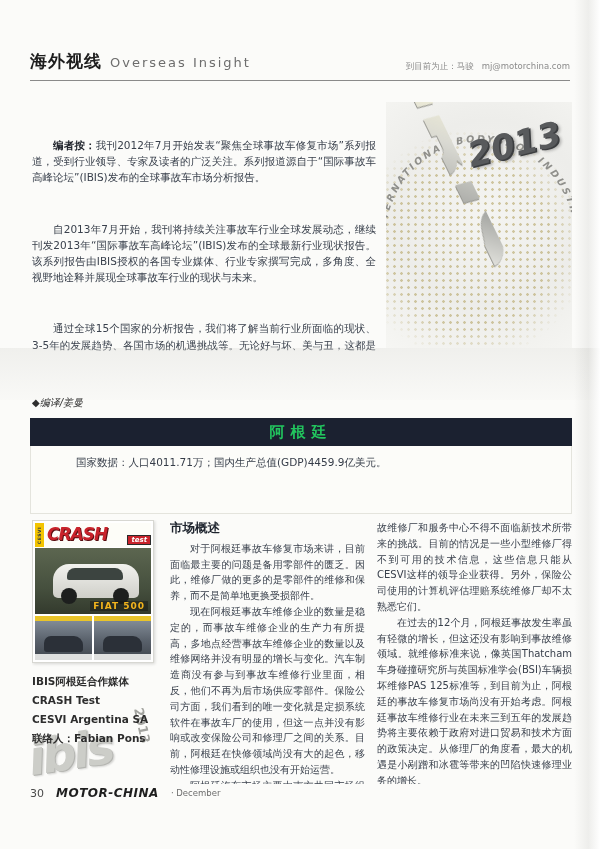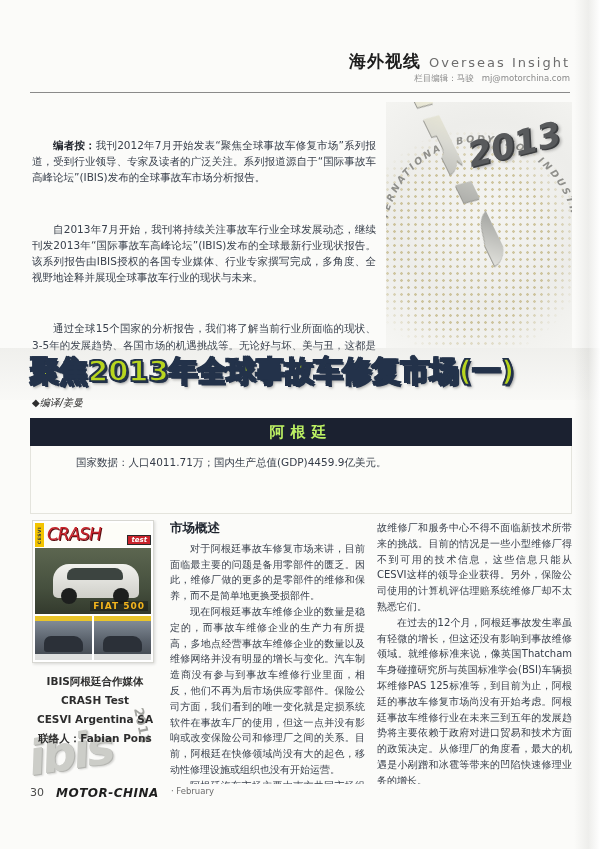--- a/index.html
+++ b/index.html
@@ -12,21 +12,21 @@
   .page::after { 
     content:""; position:absolute; top:0; right:0; width:26px; height:100%;
     background:linear-gradient(to right, rgba(0,0,0,0) 0%, rgba(120,120,115,0.10) 55%, rgba(255,255,255,0.9) 100%);
     pointer-events:none;
   }
 
   
   .header {
     position:absolute; top:50px; left:30px; right:30px;
     display:flex; justify-content:space-between; align-items:flex-end;
-    border-bottom:1.5px solid #8a8a8a; padding-bottom:7px;flex-direction:column;
+    border-bottom:1.5px solid #8a8a8a; padding-bottom:7px;
   }
   .header-left { display:flex; align-items:baseline; gap:8px; }
   .sec-cn { font-size:17px; font-weight:bold; color:#1d1d1d; letter-spacing:1px; }
   .sec-en { font-size:13px; color:#6d6d6d; letter-spacing:2px; }
   .header-right { font-size:8.5px; color:#8b8b8b; display:flex; gap:8px; }
 
   
   .intro {
     position:absolute; top:102px; left:32px; right:28px; height:250px;
     overflow:hidden; font-size:10.5px; line-height:16.2px; text-align:justify; color:#39404c;
@@ -73,21 +73,21 @@
     -webkit-text-stroke:1.5px #23324a;
     text-shadow:2px 2px 0 #23324a, -1px -1px 0 #23324a, 1px -1px 0 #23324a, -1px 1px 0 #23324a, 3px 3px 3px rgba(0,0,0,.35);
   }
   .byline { position:absolute; top:396px; left:32px; font-size:10px; color:#2f2f2f; font-style:italic; }
 
   
   .country-banner {
     position:absolute; top:418px; left:30px; right:28px; height:28px;
     background:#1b2130; display:flex; align-items:center; justify-content:center;
   }
-  .country-banner span { color:#bef264; font-size:15px; font-weight:bold; letter-spacing:6px; }
+  .country-banner span { color:#22c55e; font-size:15px; font-weight:bold; letter-spacing:6px; }
   .databox {
     position:absolute; top:446px; left:30px; right:28px; height:68px;
     background:#fcfcf9; border:1px solid #e4e4dd; border-top:none;
     padding:8px 12px 0 24px; font-size:10.5px; line-height:17px; color:#353c48; text-align:justify;
   }
   .databox p { text-indent:2em; }
 
   
   .columns {
     position:absolute; top:520px; left:32px; right:28px; height:264px;
@@ -105,21 +105,21 @@
     width:122px; background:#ffffff; border:1px solid #d7d7d2;
     box-shadow:1px 1px 3px rgba(0,0,0,.15); padding:2px; position:relative;
   }
   .cover-mast { position:relative; height:24px; background:#fdfdf8; overflow:hidden; }
   .cesvi-strip {
     position:absolute; left:0; top:0; width:9px; height:100%; background:#f3c400;
     display:flex; align-items:center; justify-content:center;
   }
   .cesvi-strip span { font-size:4.5px; font-weight:bold; color:#23324a; transform:rotate(-90deg); letter-spacing:.5px; }
   .crash-word {
-    position:absolute; left:12px; top:1px; font-size:17px; font-weight:normal; font-style:italic;
+    position:absolute; left:12px; top:1px; font-size:17px; font-weight:bold; font-style:italic;
     color:#c8232b; letter-spacing:-1px; text-shadow:1px 1px 0 #5a0d10;
   }
   .test-badge {
     position:absolute; right:0; bottom:2px; background:#c8232b; color:#fff;
     font-size:7px; font-style:italic; font-weight:bold; padding:0 3px; border:1px solid #2a2a2a;
   }
   .cover-photo {
     position:relative; height:66px; margin-top:1px;
     background:linear-gradient(to bottom,#5c6650 0%,#46503e 60%,#333a2d 100%);
   }
@@ -135,52 +135,52 @@
     position:absolute; right:3px; bottom:3px; font-size:9px; font-weight:bold; color:#f2b41d;
     background:rgba(20,20,15,.45); padding:0 3px; letter-spacing:1px;
   }
   .cover-thumbs { display:flex; gap:2px; margin-top:2px; }
   .thumb { flex:1; height:44px; position:relative; background:linear-gradient(to bottom,#8b95a0 0%,#5a626c 55%,#3f454d 100%); }
   .thumb::before { content:""; position:absolute; left:0; top:0; right:0; height:5px; background:#e9c42a; }
   .thumb::after { content:""; position:absolute; left:15%; bottom:8px; width:70%; height:16px;
     background:#2b3038; border-radius:7px 9px 3px 3px; }
   .thumb .thumb-bar { position:absolute; left:0; bottom:0; right:0; height:6px; background:rgba(250,250,248,.85); }
 
-  .cover-caption { margin-top:9px; text-align:center; font-size:10.5px; font-weight:600;
+  .cover-caption { margin-top:9px; font-size:10.5px; font-weight:600;
     color:#2d2d2d; line-height:19px; position:relative; z-index:2; }
 
   .watermark { position:absolute; left:-6px; bottom:-12px; width:150px; height:86px; pointer-events:none; }
   .wm-word {
     position:absolute; left:2px; top:14px; font-size:48px; font-weight:bold; font-style:italic;
     color:#c4c5c0; transform:rotate(-9deg); letter-spacing:-3px;
     text-shadow:1px 1px 0 #a7a8a3, 2px 2px 2px rgba(0,0,0,.18); opacity:.85;
   }
   .wm-year {
     position:absolute; right:16px; top:8px; font-size:13px; font-weight:bold; color:#8d8e89;
     transform:rotate(78deg); opacity:.8;
   }
 
   
-  .footer { position:absolute; top:786px; left:30px; display:flex; align-items:flex-start; gap:12px; }
+  .footer { position:absolute; top:786px; left:30px; display:flex; align-items:center; gap:12px; }
   .page-num { font-size:11px; color:#4a4a4a; }
   .brand { font-size:12px; font-weight:bold; font-style:italic; color:#1e1e1e; letter-spacing:.5px; }
   .issue { font-size:8.5px; color:#6d6d6d; }
 </style>
 </head>
 <body>
 
 <div class="page">
 
   <div class="header">
     <div class="header-left">
       <span class="sec-cn">海外视线</span>
       <span class="sec-en">Overseas  Insight</span>
     </div>
     <div class="header-right">
-      <span>栏目编辑：马骏</span>
+      <span>到目前为止：马骏</span>
       <span>mj@motorchina.com</span>
     </div>
   </div>
 
   <div class="intro">
     <div class="ibis-graphic">
       <div class="globe"></div>
       <svg class="arc-svg" viewBox="0 0 200 150">
         <defs>
             <path id="arcPath" d="M 6 128 A 94 94 0 0 1 194 128"></path>
@@ -194,21 +194,20 @@
     </div>
     <p>
       <b class="lead">编者按：</b><span>我刊2012年7月开始发表“聚焦全球事故车修复市场”系列报道，受到行业领导、专家及读者的广泛关注。系列报道源自于“国际事故车高峰论坛”(IBIS)发布的全球事故车市场分析报告。</span>
     </p>
     <p>自2013年7月开始，我刊将持续关注事故车行业全球发展动态，继续刊发2013年“国际事故车高峰论坛”(IBIS)发布的全球最新行业现状报告。该系列报告由IBIS授权的各国专业媒体、行业专家撰写完成，多角度、全视野地诠释并展现全球事故车行业的现状与未来。</p>
     <p>通过全球15个国家的分析报告，我们将了解当前行业所面临的现状、3-5年的发展趋势、各国市场的机遇挑战等。无论好与坏、美与丑，这都是行业目前呈现出的真实状况；保险公司的主导地位、国家经济危机、维修数据的获取、劳动成本的增加、维修技术的提高……这些都是我们整个行业共同关注的焦点话题。同时，我们也认为，没有完全相同的两个市场，各自都具有自己的特性，面临着不同的现状和难题，但都将迎接更艰巨的竞争和挑战。</p>
     <p>本报道将依次分析来自阿根廷、澳大利亚、加拿大、中国、捷克、希腊、意大利、荷兰、新西兰、葡萄牙、俄罗斯、南非、西班牙、英国、美国15个国家的行业现状，为中国事故车维修行业提供充分的信息资料，以了解各国市场发展的驱动力为中国事故车行业的进步和发展献计献策。</p>
   </div>
 
   <div class="headline-band"></div>
-  <div class="headline">聚焦2013年全球事故车修复市场(一)</div>
   <div class="byline">◆编译/姜曼</div>
 
   <div class="country-banner">
     <span>阿根廷</span>
   </div>
   <div class="databox">
     <p>国家数据：人口4011.71万；国内生产总值(GDP)4459.9亿美元。</p>
   </div>
 
   <div class="columns">
@@ -257,16 +256,16 @@
     <div class="col-right">
       <p class="cont">故维修厂和服务中心不得不面临新技术所带来的挑战。目前的情况是一些小型维修厂得不到可用的技术信息，这些信息只能从CESVI这样的领导企业获得。另外，保险公司使用的计算机评估理赔系统维修厂却不太熟悉它们。</p>
       <p>在过去的12个月，阿根廷事故发生率虽有轻微的增长，但这还没有影响到事故维修领域。就维修标准来说，像英国Thatcham车身碰撞研究所与英国标准学会(BSI)车辆损坏维修PAS 125标准等，到目前为止，阿根廷的事故车修复市场尚没有开始考虑。阿根廷事故车维修行业在未来三到五年的发展趋势将主要依赖于政府对进口贸易和技术方面的政策决定。从修理厂的角度看，最大的机遇是小剐蹭和冰雹等带来的凹陷快速修理业务的增长。</p>
 
     </div>
   </div>
 
   <div class="footer">
     <span class="page-num">30</span>
     <span class="brand">MOTOR-CHINA</span>
-    <span class="issue">· February</span>
+    <span class="issue">· December</span>
   </div>
 
 </div>
 
 </body></html>

